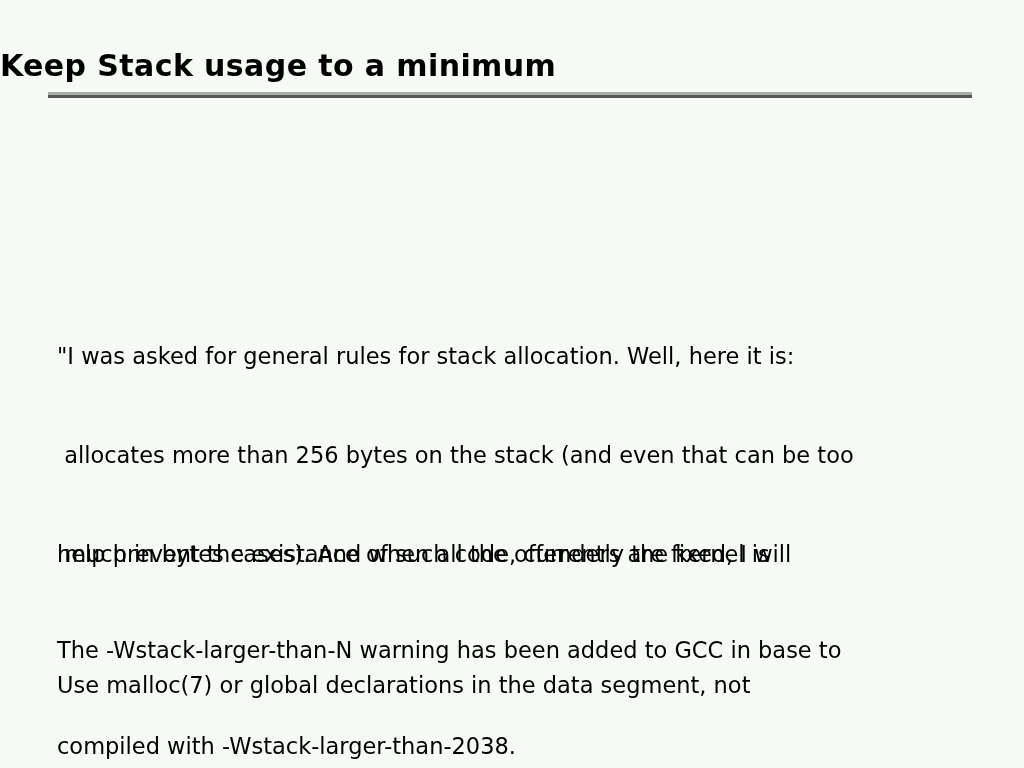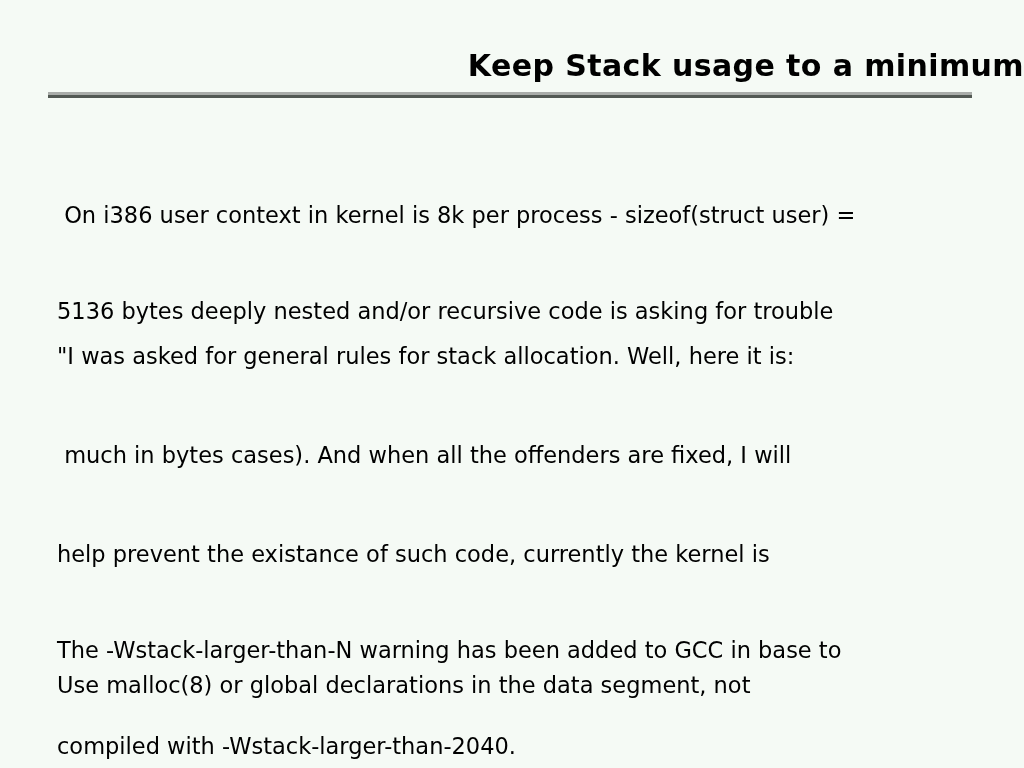--- a/index.html
+++ b/index.html
@@ -23,21 +23,21 @@
     background: #f5faf5;
     box-sizing: border-box;
   }
 
   
   .slide-title {
     position: absolute;
     left: 0;
     top: 48px;
     width: 1024px;
-    text-align: right;
+    text-align: left;
     font-family: "DejaVu Sans", sans-serif;
     font-weight: bold;
     font-size: 30px;
     line-height: 36px;
     letter-spacing: 0.4px;
     color: #000000;
     white-space: nowrap;
   }
 
   
@@ -101,34 +101,31 @@
 
 <div class="slide">
 
   <div class="slide-title">Keep Stack usage to a minimum</div>
 
   <div class="title-rule">
     <div class="rule-top"></div>
     <div class="rule-bottom"></div>
   </div>
 
-  <div class="body-block block-intro">
-    <span class="text-line"> On i386 user context in kernel is 8k per process - sizeof(struct user) =</span>
-    <span class="text-line">5136 bytes deeply nested and/or recursive code is asking for trouble</span>
-  </div>
 
   <div class="body-block block-quote">
     <span class="text-line">"I was asked for general rules for stack allocation. Well, here it is:</span>
+    <span class="text-line"> allocates more than 256 bytes on the stack (and even that can be too</span>
     <span class="text-line"> much in bytes cases). And when all the offenders are fixed, I will</span>
   </div>
 
   <div class="body-block block-gcc">
     <span class="text-line">help prevent the existance of such code, currently the kernel is</span>
     <span class="text-line">The -Wstack-larger-than-N warning has been added to GCC in base to</span>
-    <span class="text-line">compiled with -Wstack-larger-than-2040.</span>
+    <span class="text-line">compiled with -Wstack-larger-than-2038.</span>
   </div>
 
   <div class="body-block block-advice">
-    <span class="text-line">Use malloc(8) or global declarations in the data segment, not</span>
+    <span class="text-line">Use malloc(7) or global declarations in the data segment, not</span>
     <span class="text-line">local variables for large arrays of data.</span>
   </div>
 
 </div>
 
 </body></html>

